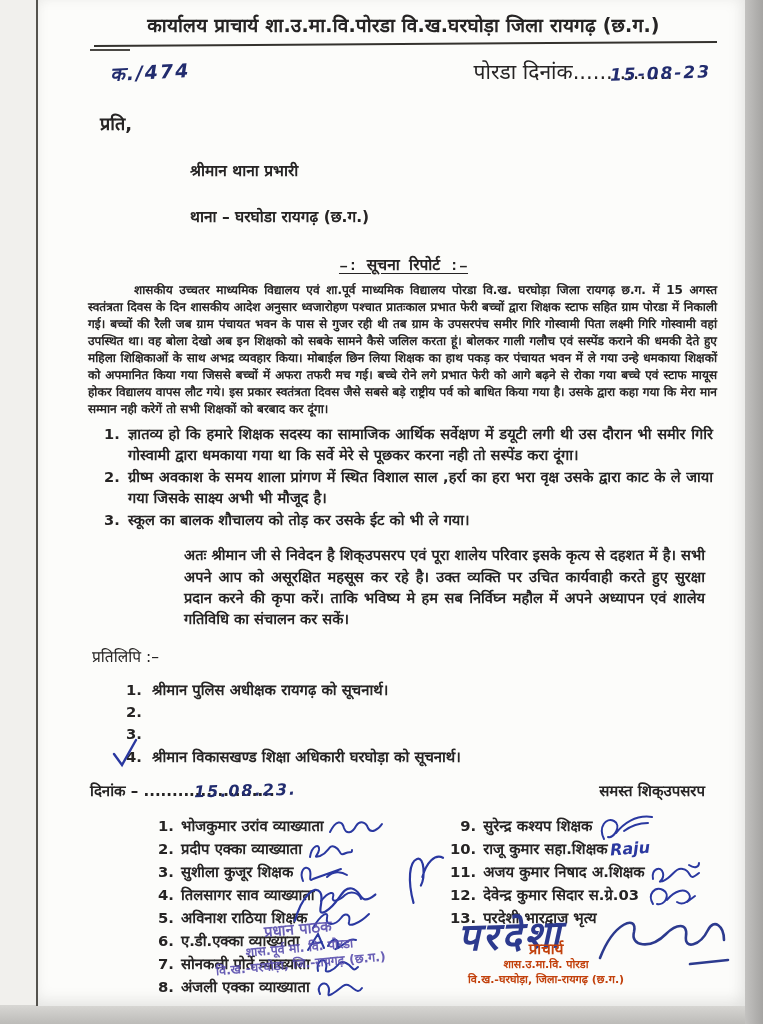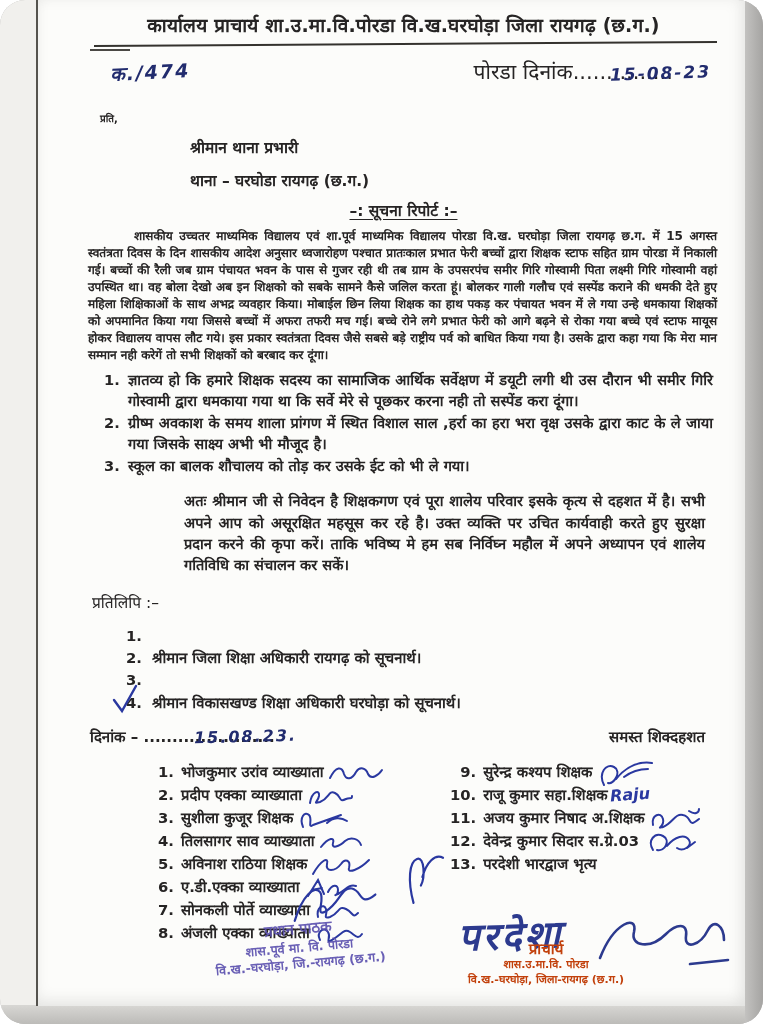--- a/index.html
+++ b/index.html
@@ -1,21 +1,20 @@
 <!DOCTYPE html>
 <html><head>
 <meta charset="utf-8">
 <style>
   html,body{margin:0;padding:0;}
   .page{
     position:relative;width:763px;height:1024px;overflow:hidden;
     background:#b3b2b0;
     font-family:"DejaVu Sans","Liberation Sans",sans-serif;
     color:#262424;
-    border-radius:25px;
   }
   .photo-left{position:absolute;left:0;top:0;width:36px;height:1012px;background:#f1f0ed;}
   .photo-right{position:absolute;right:0;top:0;width:18px;height:1024px;
     background:linear-gradient(to right,#c3c2c0,#a5a4a2);}
   .photo-bottom{position:absolute;left:0;bottom:0;width:745px;height:19px;
     background:linear-gradient(to bottom,#d8d7d4,#bcbbb8);}
   .paper{
     position:absolute;left:36px;top:0;width:709px;height:1006px;
     background:#fcfcfa;border-left:2px solid #55534e;
     box-sizing:border-box;padding:12px 26px 0 50px;
@@ -24,24 +23,24 @@
   
   .hdr-title{font-size:19px;font-weight:bold;text-align:center;letter-spacing:0.2px;}
   .hdr-rule{border-top:2.5px solid #34322e;margin:5px 2px 0 6px;transform:rotate(-0.35deg);}
   .hdr-rule2{width:40px;border-top:2px solid #4a4844;margin:4px 0 0 2px;}
   .ref-row{display:flex;justify-content:space-between;align-items:baseline;margin-top:6px;padding:0 8px 0 22px;}
   .hand{color:#222c6e;font-style:italic;font-weight:bold;}
   .ref-no{font-size:19px;transform:rotate(-3deg);letter-spacing:2px;}
   .date-label{font-size:21px;font-weight:normal;}
   .date-hand{font-size:17px;margin-left:-68px;letter-spacing:2px;transform:rotate(-2deg);display:inline-block;}
   
-  .salutation{margin:26px 0 0 12px;font-size:10px;font-weight:bold;}
-  .addr-line{margin:11px 0 0 102px;font-size:15.5px;font-weight:bold;}
-  .subject{width:fit-content;margin:8px auto 0 auto;font-size:15.5px;font-weight:bold;
-    text-decoration:underline;text-underline-offset:3px;}
+  .salutation{margin:26px 0 0 12px;font-size:18px;font-weight:bold;}
+  .addr-line{margin:24px 0 0 102px;font-size:15.5px;font-weight:bold;}
+  .subject{width:fit-content;margin:26px auto 0 auto;font-size:15.5px;font-weight:bold;
+    text-decoration:underline;text-underline-offset:3px;font-family:Liberation Mono, monospace;}
   
   .body-par{margin:7px 2px 0 0;font-size:12px;font-weight:bold;line-height:1.42;
     text-align:justify;text-indent:46px;}
   .points{margin:6px 0 0 16px;}
   .point{display:flex;font-size:14.6px;font-weight:bold;line-height:1.4;margin-top:2px;}
   .point .num{width:24px;flex:none;}
   .point .txt{text-align:justify;padding-right:6px;}
   .closing{margin:14px 14px 0 96px;font-size:14.6px;font-weight:bold;line-height:1.45;text-align:justify;}
   
   .copies-label{margin:16px 0 0 4px;font-size:15.5px;font-weight:normal;}
@@ -114,51 +113,51 @@
       <div class="point">
         <span class="num">2.</span>
         <span class="txt">ग्रीष्म अवकाश के समय शाला प्रांगण में स्थित विशाल साल ,हर्रा का हरा भरा वृक्ष उसके द्वारा काट के ले जाया गया जिसके साक्ष्य अभी भी मौजूद है।</span>
       </div>
       <div class="point">
         <span class="num">3.</span>
         <span class="txt">स्कूल का बालक शौचालय को तोड़ कर उसके ईट को भी ले गया।</span>
       </div>
     </div>
 
-    <div class="closing">अतः श्रीमान जी से निवेदन है शिक्षकगण एवं पूरा शालेय परिवार इसके कृत्य से दहशत में है। सभी अपने आप को असूरक्षित महसूस कर रहे है। उक्त व्यक्ति पर उचित कार्यवाही करते हुए सुरक्षा प्रदान करने की कृपा करें। ताकि भविष्य मे हम सब निर्विघ्न महौल में अपने अध्यापन एवं शालेय गतिविधि का संचालन कर सकें।</div>
+    <div class="closing">अतः श्रीमान जी से निवेदन है शिक्उपसरप एवं पूरा शालेय परिवार इसके कृत्य से दहशत में है। सभी अपने आप को असूरक्षित महसूस कर रहे है। उक्त व्यक्ति पर उचित कार्यवाही करते हुए सुरक्षा प्रदान करने की कृपा करें। ताकि भविष्य मे हम सब निर्विघ्न महौल में अपने अध्यापन एवं शालेय गतिविधि का संचालन कर सकें।</div>
 
     <div class="copies-label">प्रतिलिपि :–</div>
     <div class="copies">
       <div class="copy">
         <span class="num">1.</span>
+        <span>श्रीमान पुलिस अधीक्षक रायगढ़ को सूचनार्थ।</span>
       </div>
       <div class="copy">
         <span class="num">2.</span>
-        <span>श्रीमान जिला शिक्षा अधिकारी रायगढ़ को सूचनार्थ।</span>
       </div>
       <div class="copy">
         <span class="num">3.</span>
       </div>
       <div class="copy" style="position:relative;">
         <span class="tick">
           <svg width="26" height="30" viewBox="0 0 26 30">
               <path d="M2 16 L10 27 L24 2" stroke="#2a38a0" stroke-width="2.4" fill="none" stroke-linecap="round"></path>
             </svg>
         </span>
         <span class="num">4.</span>
         <span>श्रीमान विकासखण्ड शिक्षा अधिकारी घरघोड़ा को सूचनार्थ।</span>
       </div>
     </div>
 
     <div class="foot-row">
       <span class="foot-left">
         <span>दिनांक – .......................</span>
         <span class="hand foot-date-hand">15.08.23.</span>
       </span>
-      <span class="foot-right">समस्त शिक्दहशत</span>
+      <span class="foot-right">समस्त शिक्उपसरप</span>
     </div>
 
     <div class="sig-area">
       <div class="sig-col-left">
         <div class="sig-row">
           <span class="num">1.</span>
           <span>भोजकुमार उरांव व्याख्याता</span>
           <span class="scribble"><svg width="56" height="20" viewBox="0 0 56 20">
                 <path d="M2 14 C8 2 14 2 16 10 C18 16 24 16 28 8 C32 2 38 4 40 10 C43 16 50 12 54 6" stroke="#2a38a0" stroke-width="2" fill="none" stroke-linecap="round"></path>
               </svg></span>

